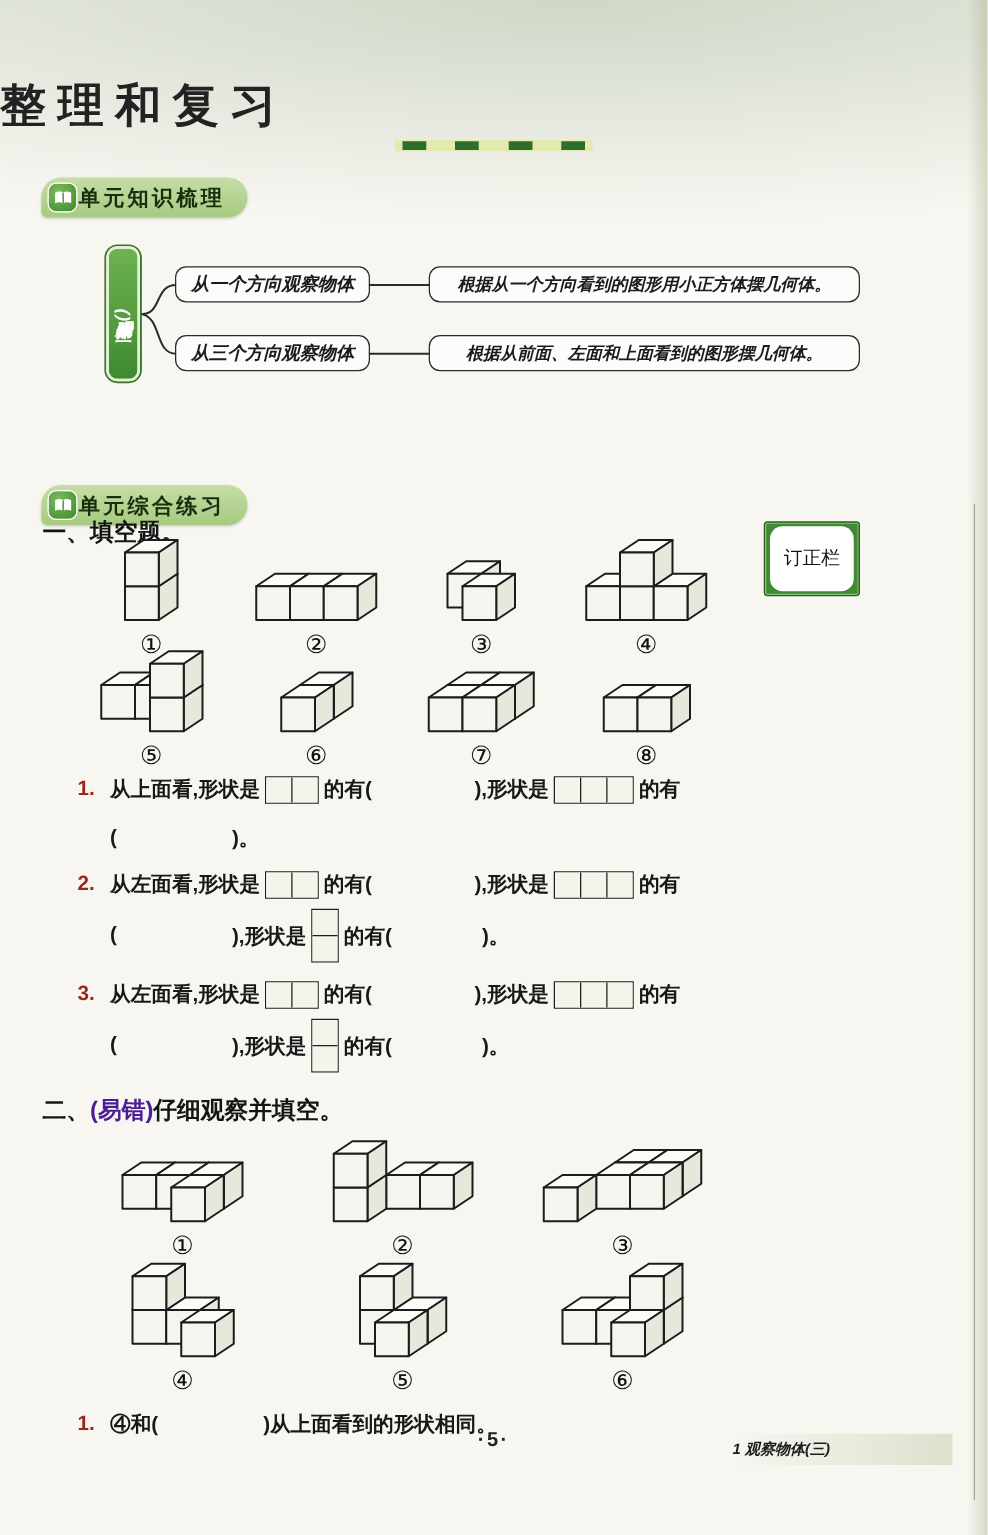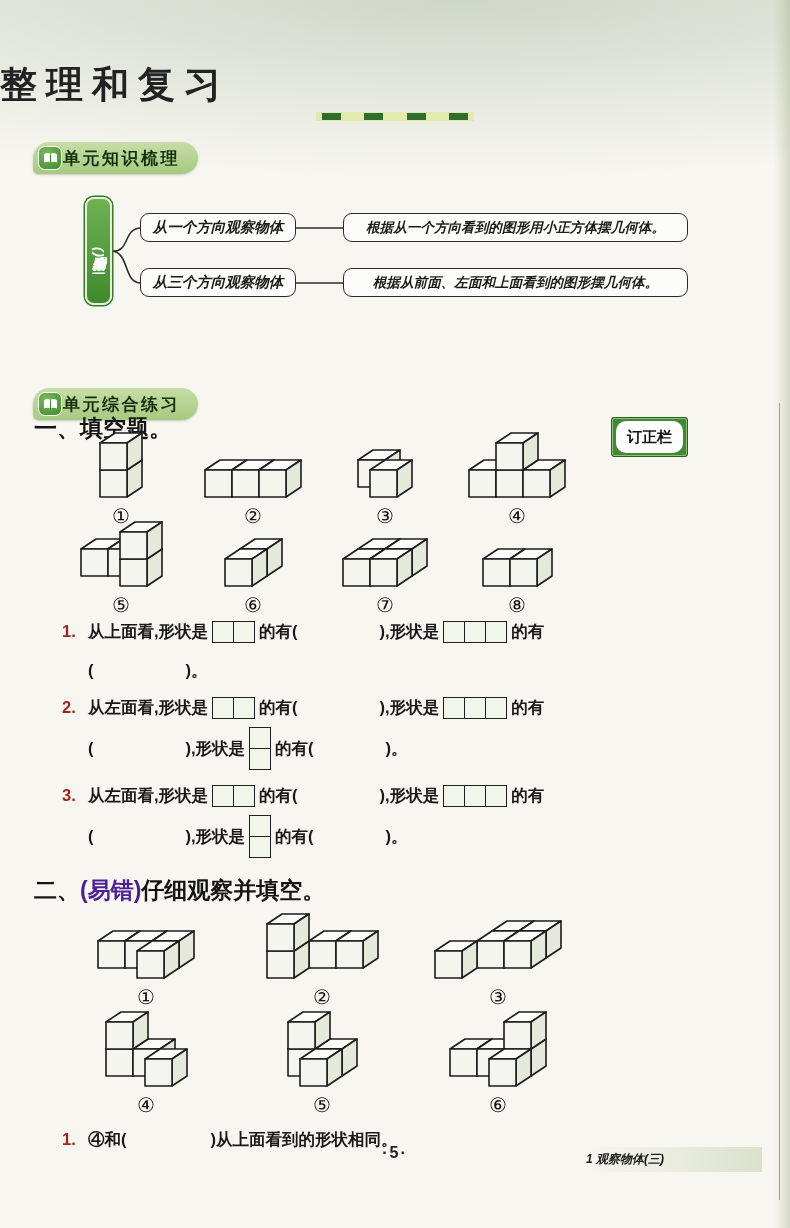--- a/index.html
+++ b/index.html
@@ -40,30 +40,30 @@
         color:#fff;writing-mode:vertical-rl;text-orientation:mixed;
         display:flex;align-items:center;justify-content:center;
         font-size:13.5px;font-weight:700;letter-spacing:.5px;}
   .mapbox{position:absolute;border:1.6px solid #2b2b2b;border-radius:9px;background:rgba(255,255,255,.65);
         display:flex;align-items:center;justify-content:center;font-weight:700;box-sizing:border-box;white-space:nowrap;}
   .mb-left{left:55px;width:156px;height:29px;font-size:14.5px;}
   .mb-right{left:258px;width:345px;height:29px;font-size:13.6px;}
   #mb-l1,#mb-r1{top:16px;} #mb-l2,#mb-r2{top:71px;}
 
   
-  .part-title{position:absolute;font-size:23px;font-weight:700;color:#141414;}
+  .part-title{position:absolute;font-size:19px;font-weight:700;color:#141414;}
   #t-part1{top:413px;left:34px;}
   #t-part2{top:875px;left:34px;}
   .red{color:#4c1d95;}
 
   
   .correction{position:absolute;top:417px;left:611px;background:#3f8a33;border:1px solid #29601d;
         padding:3px 4px;border-radius:3px;display:inline-flex;box-shadow:inset 0 0 0 1px #8fbf7a;}
-  .correction .inner{background:#fff;border-radius:10px;padding:6px 11px;font-size:15px;
-        font-weight:700;color:#111;line-height:20px;}
+  .correction .inner{background:#fff;border-radius:10px;padding:16px 11px;font-size:15px;
+        font-weight:400;color:#111;line-height:20px;}
 
   
   .figgrid{position:absolute;display:flex;flex-wrap:wrap;}
   #figs1{left:55px;top:438px;width:528px;}
   #figs1 .figcell{width:132px;height:89px;}
   #figs2{left:58px;top:900px;width:528px;}
   #figs2 .figcell{width:176px;height:108px;}
   .figcell{display:flex;flex-direction:column;align-items:center;justify-content:flex-end;box-sizing:border-box;}
   .figlabel{font-size:20px;line-height:22px;margin-top:2px;color:#111;}
 

